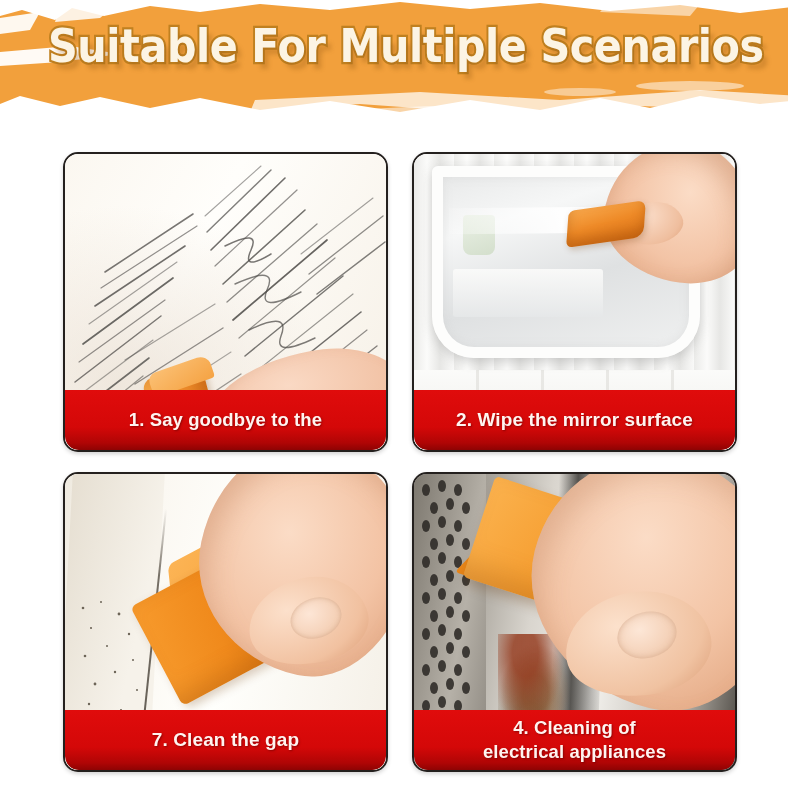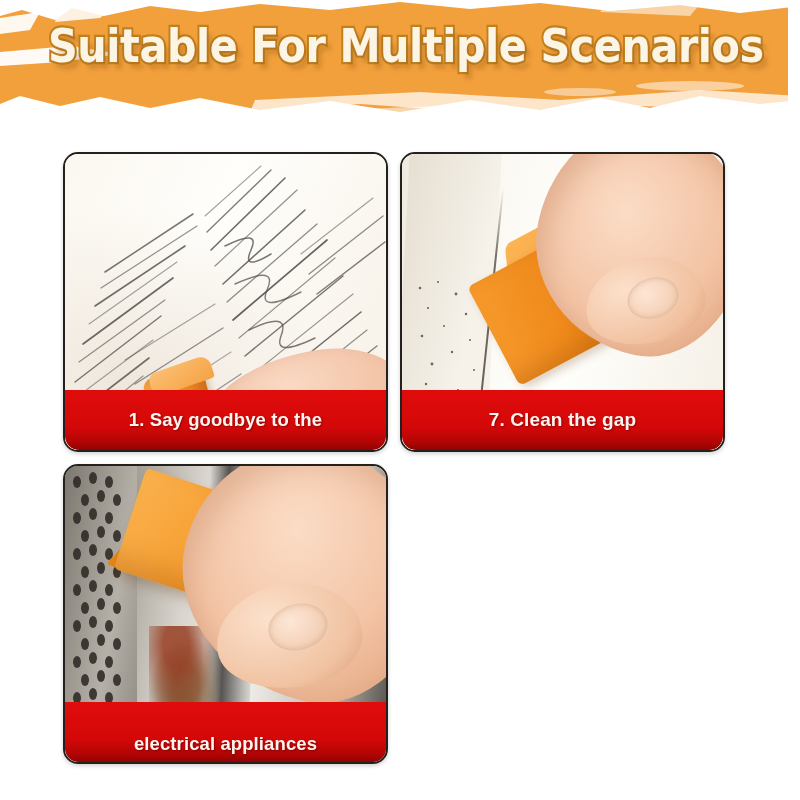--- a/index.html
+++ b/index.html
@@ -46,21 +46,21 @@
     z-index:-1;
   }
 
   
   .grid{
     position:absolute; left:63px; top:152px;
     width:674px; height:640px;
     display:grid;
     grid-template-columns:325px 325px;
     grid-template-rows:300px 300px;
-    column-gap:24px; row-gap:20px;gap:12px;
+    column-gap:24px; row-gap:20px;
   }
 
   .card{
     position:relative;
     width:325px; height:300px;
     border:2px solid #24201e;
     border-radius:15px;
     overflow:hidden;
     background:#fff;
     box-shadow:0 2px 4px rgba(0,0,0,0.18);
@@ -392,20 +392,41 @@
       <div class="eraser1"></div>
       <div class="eraser1-top"></div>
     </div>
     <div class="caption two-line">
       <span>
         <span>1. Say goodbye to the</span><br>
       </span>
     </div>
   </div>
 
+  <div class="card">
+    <div class="photo">
+      <div class="bath"></div>
+      <div class="bath-curtain"></div>
+      <div class="bath-tiles"></div>
+      <div class="brush-obj"></div>
+      <div class="soap-obj"></div>
+      <div class="faucet-obj"></div>
+      <div class="mirror-frame">
+        <div class="mirror-shelf"></div>
+        <div class="mirror-plant"></div>
+        <div class="mirror-glare"></div>
+      </div>
+      <div class="hand2"></div>
+      <div class="hand2-f1"></div>
+      <div class="eraser2"></div>
+    </div>
+    <div class="caption">
+      <span>2. Wipe the mirror surface</span>
+    </div>
+  </div>
 
   <div class="card">
     <div class="photo">
       <div class="gapbg"></div>
       <div class="gap-panel"></div>
       <div class="gap-line"></div>
       <svg class="specks" width="88" height="160" viewBox="0 0 88 160">
         <g fill="#6d6558">
           <circle cx="12" cy="14" r="1.3"></circle>
             <circle cx="30" cy="8" r="1"></circle>
@@ -498,19 +519,19 @@
       </div>
       <div class="grime"></div>
       <div class="eraser4-side"></div>
       <div class="eraser4"></div>
       <div class="hand4"></div>
       <div class="hand4-thumb"></div>
       <div class="nail4"></div>
     </div>
     <div class="caption two-line">
       <span>
-        <br>
+        <span>4. Cleaning of</span><br>
         <span>electrical appliances</span>
       </span>
     </div>
   </div>
 
 </div>
 
 </body></html>

